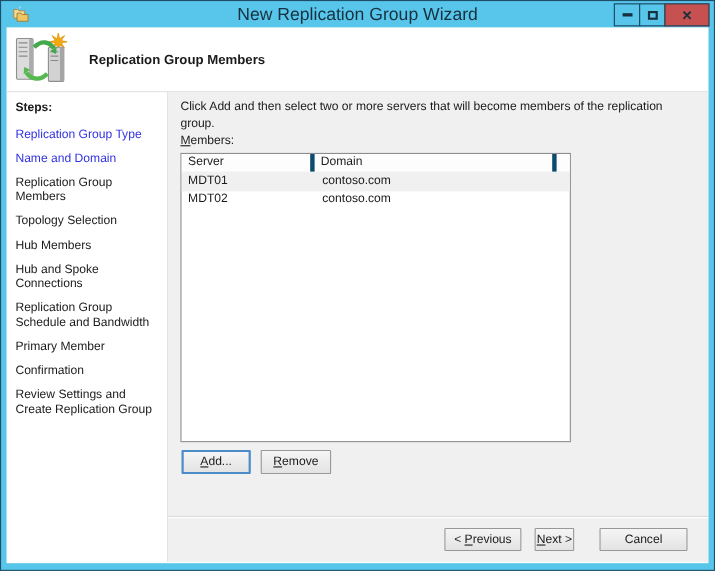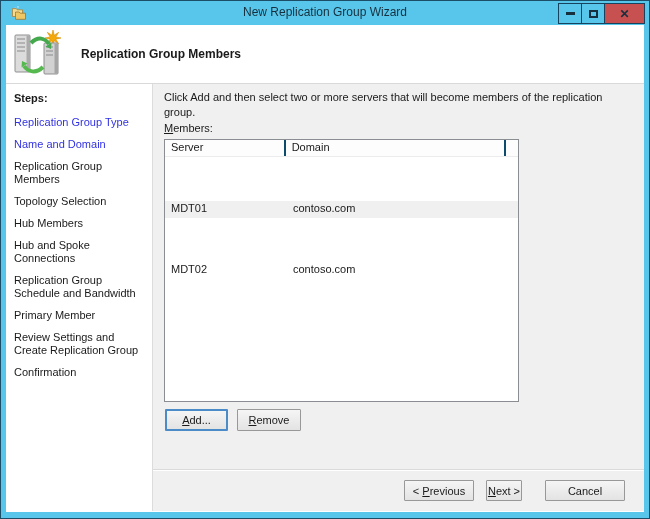--- a/index.html
+++ b/index.html
@@ -5,21 +5,21 @@
   * { box-sizing: border-box; }
   html,body { margin:0; padding:0; background:#ffffff; }
   body { font-family:"Liberation Sans", sans-serif; font-size:11px; color:#1a1a1a; }
 
   
   .window { position:relative; width:650px; height:519px;
             border:1px solid #1d4e68; background:#58c6ea; }
   .titlebar { position:relative; height:24px; }
   .titlebar-icon { position:absolute; left:10px; top:4px; width:16px; height:16px; }
   .title { position:absolute; left:0; right:0; top:4px; text-align:center;
-           font-size:12px; color:#16303f; }
+           font-size:16px; color:#16303f; }
   .caption-controls { position:absolute; right:4px; top:2px; display:flex; }
   .cap-btn { height:21px; border:1px solid #17435e; background:#58c6ea;
              display:flex; align-items:center; justify-content:center; margin-left:-1px; }
   .cap-min, .cap-max { width:24px; }
   .cap-close { width:41px; background:#c75050; font-weight:bold; font-size:12px; color:#16303f; }
   .glyph-min { width:9px; height:3px; background:#16303f; }
   .glyph-max { width:9px; height:8px; border:2px solid #16303f; background:transparent; }
 
   
   .frame { position:absolute; top:24px; left:5px; right:5px; bottom:6px;
@@ -41,25 +41,25 @@
 
   
   .instruction { position:absolute; left:11px; top:6px; width:452px; line-height:1.4; }
   .members-label { position:absolute; left:11px; top:38px; }
   .mn { text-decoration:underline; }
 
   .lv { position:absolute; left:11px; top:55px; width:355px; height:263px;
         background:#ffffff; border:1px solid #8a8d91; overflow:hidden; }
   .lv-header { display:flex; height:17px; background:#fdfdfd;
                border-bottom:1px solid #ececec; }
-  .lv-hcol { padding:1px 6px; border-right:2px solid #0c4a6e; }
+  .lv-hcol { padding:1px 6px; border-right:4px solid #0c4a6e; }
   .lv-hcol.filler { border-right:none; flex:1; }
   .col-server { width:122px; }
   .col-domain { width:223px; }
-  .lv-row { display:flex; height:17px;margin-top:44px; }
+  .lv-row { display:flex; height:17px; }
   .lv-row[data-selected="true"] { background:#f0f0f0; }
   .lv-cell { padding:1px 6px; }
 
   .btn { font-family:"Liberation Sans", sans-serif; font-size:11px; color:#1a1a1a;
          background:linear-gradient(#f5f5f5,#e3e3e3); border:1px solid #989898;
          border-radius:1px; padding:0; }
   .btn-add { position:absolute; left:12px; top:325px; width:63px; height:22px;
              border:2px solid #4b8bc8; }
   .btn-remove { position:absolute; left:84px; top:325px; width:64px; height:22px; }
 
@@ -130,22 +130,22 @@
       <div class="sidebar">
         <div class="steps-heading">Steps:</div>
         <div class="step" data-state="completed">Replication Group Type</div>
         <div class="step" data-state="completed">Name and Domain</div>
         <div class="step" data-state="current">Replication Group Members</div>
         <div class="step" data-state="upcoming">Topology Selection</div>
         <div class="step" data-state="upcoming">Hub Members</div>
         <div class="step" data-state="upcoming">Hub and Spoke Connections</div>
         <div class="step" data-state="upcoming">Replication Group Schedule and Bandwidth</div>
         <div class="step" data-state="upcoming">Primary Member</div>
+        <div class="step" data-state="upcoming">Confirmation</div>
         <div class="step" data-state="upcoming">Review Settings and Create Replication Group</div>
-        <div class="step" data-state="upcoming">Confirmation</div>
       </div>
 
       <div class="vsep"></div>
 
       <div class="content">
 
         <div class="instruction">Click Add and then select two or more servers that will become members of the replication group.</div>
 
         <div class="members-label"><span class="mn">M</span><span>embers:</span></div>
 

